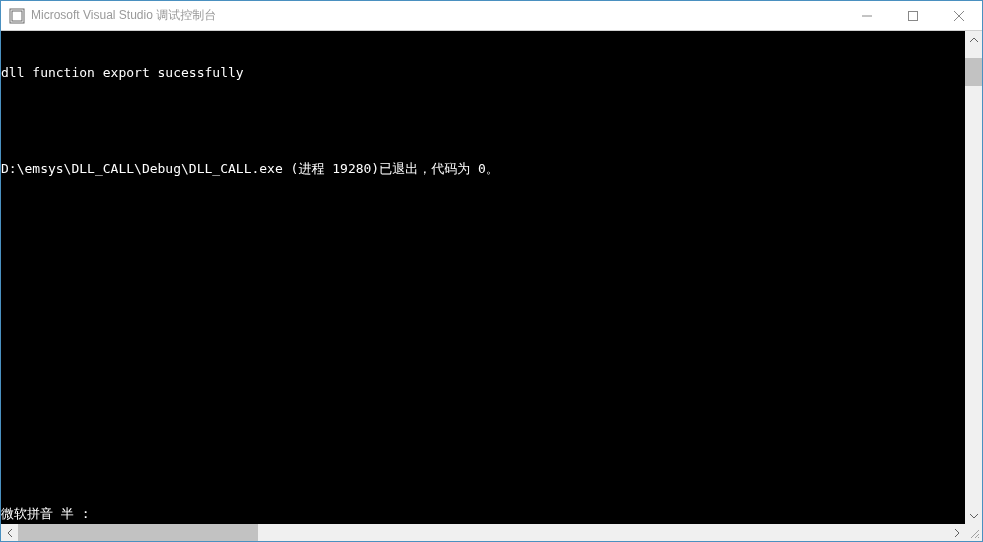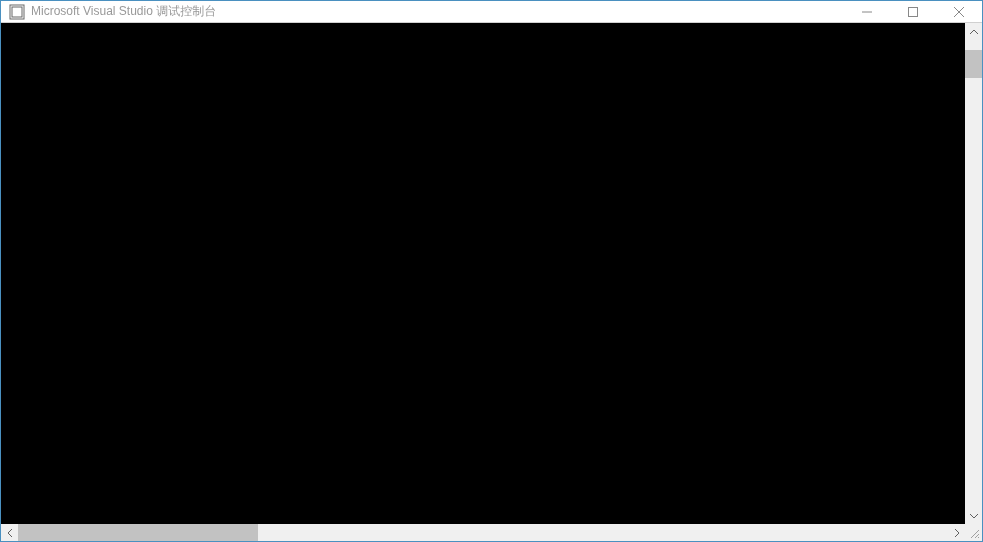--- a/index.html
+++ b/index.html
@@ -1,18 +1,18 @@
 <!DOCTYPE html>
 <html><head>
   <meta charset="utf-8">
   <style>
     * { margin: 0; padding: 0; box-sizing: border-box; }
     html, body { width: 983px; height: 542px; font-family: "Segoe UI", "Microsoft YaHei", sans-serif; overflow: hidden; background: #fff; }
     .window { width: 983px; height: 542px; border: 1px solid #4a90c0; display: flex; flex-direction: column; background: #fff; }
-    .titlebar { height: 22px; background: #fff; display: flex; align-items: center; border-bottom: 1px solid #d0d0d0; flex-shrink: 0; }
+    .titlebar { height: 30px; background: #fff; display: flex; align-items: center; border-bottom: 1px solid #d0d0d0; flex-shrink: 0; }
     .title-icon { width: 16px; height: 16px; margin-left: 8px; margin-right: 6px; display: flex; align-items: center; justify-content: center; }
     .title-text { flex: 1; font-size: 12px; color: #999; font-weight: 400; }
     .win-controls { display: flex; height: 100%; }
     .win-btn { width: 46px; height: 100%; display: flex; align-items: center; justify-content: center; color: #888; }
     .win-btn svg { width: 10px; height: 10px; }
     .content-area { flex: 1; display: flex; flex-direction: column; min-height: 0; }
     .console-with-vscroll { flex: 1; display: flex; min-height: 0; }
     .console { flex: 1; background: #000; color: #fff; font-family: "NSimSun", "SimSun", Consolas, monospace; font-size: 13px; line-height: 16px; padding: 2px 0 2px 0; white-space: pre; overflow: hidden; display: flex; flex-direction: column; }
     .console-lines { flex: 0 0 auto; }
     .console-line { min-height: 16px; }
@@ -58,23 +58,26 @@
             <line x1="10" y1="0" x2="0" y2="10" stroke="currentColor" stroke-width="1"></line>
           </svg>
       </div>
     </div>
   </div>
 
   <div class="content-area">
     <div class="console-with-vscroll">
       <div class="console">
         <div class="console-lines">
+          <div class="console-line">dll function export sucessfully</div>
           <div class="console-line"></div>
+          <div class="console-line">D:\emsys\DLL_CALL\Debug\DLL_CALL.exe (进程 19280)已退出，代码为 0。</div>
         </div>
         <div class="console-spacer"></div>
+        <div class="console-line ime-line">微软拼音 半 :</div>
       </div>
       <div class="vscrollbar">
         <div class="vscroll-btn">
           <svg width="10" height="10" viewBox="0 0 10 10">
               <path d="M1 7 L5 3 L9 7" fill="none" stroke="currentColor" stroke-width="1"></path>
             </svg>
         </div>
         <div class="vscroll-track">
           <div class="vscroll-thumb"></div>
         </div>

